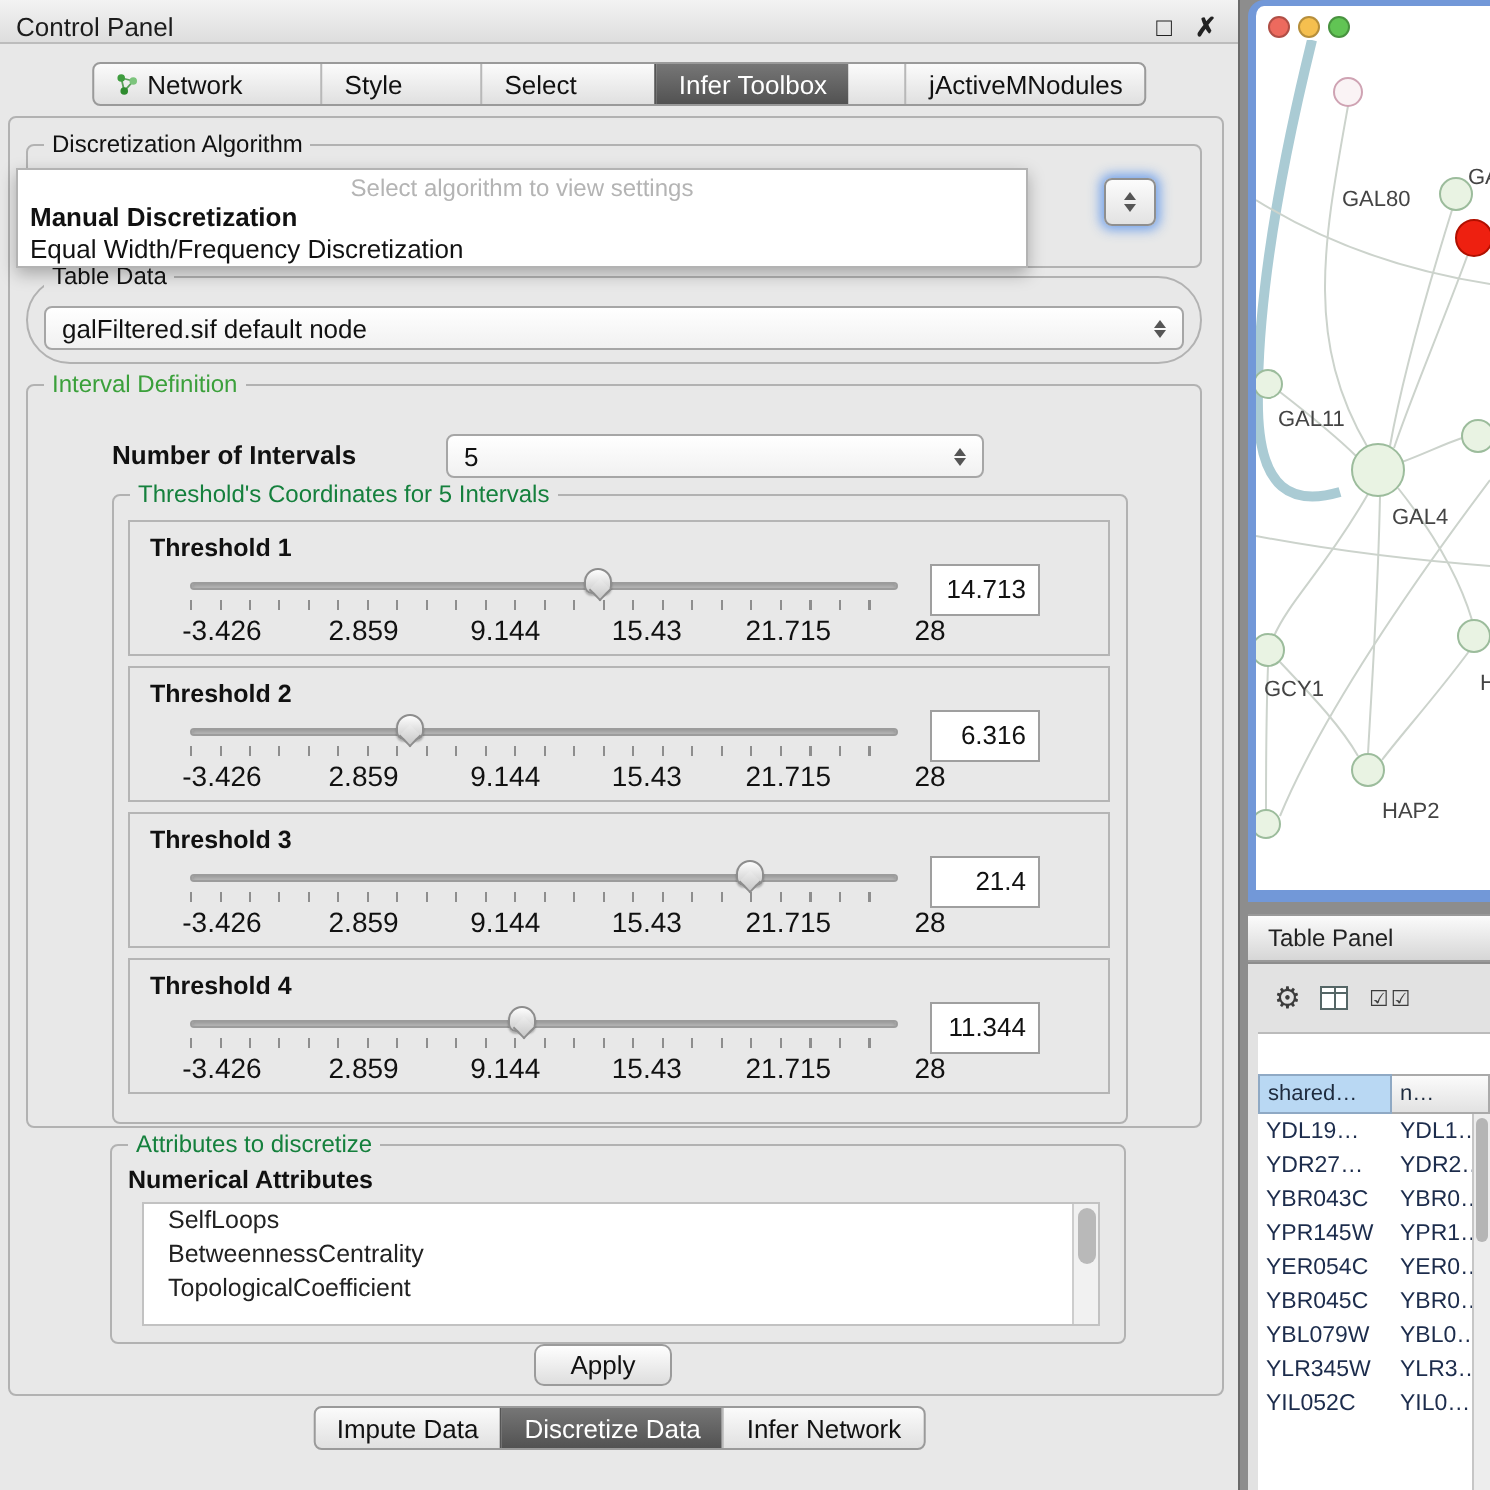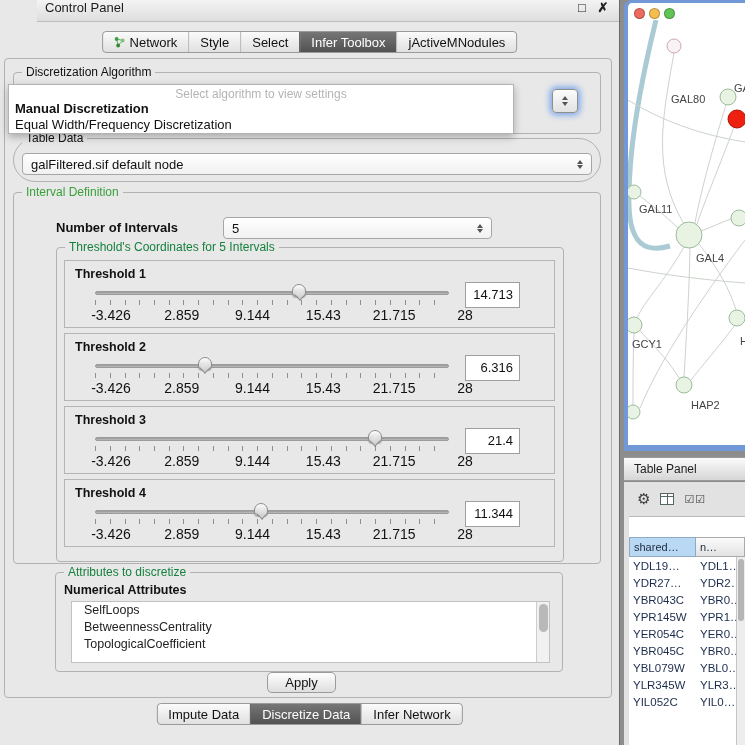--- a/index.html
+++ b/index.html
@@ -2,28 +2,28 @@
 <html><head>
 <meta charset="utf-8">
 <style>
   html,body{margin:0;padding:0;width:745px;height:745px;overflow:hidden;
     background:#8d8d8d;font-family:"Liberation Sans",sans-serif;-webkit-font-smoothing:antialiased;}
   *{box-sizing:border-box;}
 
   
   .control-panel{position:absolute;left:0;top:0;width:620px;height:745px;background:#e8e8e8;border-right:1px solid #6a6a6a;}
   .titlebar{position:absolute;left:0;top:0;right:0;height:22px;background:linear-gradient(#f3f3f3,#dedede);
-    border-bottom:1px solid #bcbcbc;display:flex;align-items:flex-start;padding:0 8px;font-size:13px;color:#1c1c1c;margin-left:37px;}
+    border-bottom:1px solid #bcbcbc;display:flex;align-items:flex-end;padding:0 8px;font-size:13px;color:#1c1c1c;}
   .titlebar .spacer{flex:1;}
   .win-btn{width:16px;text-align:center;font-size:13px;color:#222;margin-left:5px;cursor:default;}
   .win-btn.close{font-weight:bold;}
 
   .tabgroup{position:absolute;display:flex;height:22px;border:1px solid #9a9a9a;border-radius:4px;
     background:linear-gradient(#fbfbfb,#e0e0e0);font-size:13px;overflow:hidden;white-space:nowrap;}
-  .tabgroup.top{top:31px;left:50%;transform:translateX(-50%);}
+  .tabgroup.top{top:31px;left:50%;transform:translateX(-50%);gap:28px;}
   .tabgroup.bottom{top:703px;left:50%;transform:translateX(-50%);}
   .tab{display:flex;align-items:center;gap:5px;padding:0 11px;border-left:1px solid #b8b8b8;color:#111;cursor:default;}
   .tab:first-child{border-left:none;}
   .tab.selected{background:linear-gradient(#767676,#525252);color:#fff;border-left-color:#555;}
   .tab-icon{display:inline-flex;width:11px;height:11px;}
 
   .content-frame{position:absolute;left:4px;top:58px;width:608px;height:640px;border:1px solid #b2b2b2;border-radius:4px;}
 
   .groupbox{position:absolute;border:1px solid #b2b2b2;border-radius:4px;}
   .group-title{position:absolute;top:-8px;left:8px;background:#e8e8e8;padding:0 4px;font-size:12px;color:#111;white-space:nowrap;}

